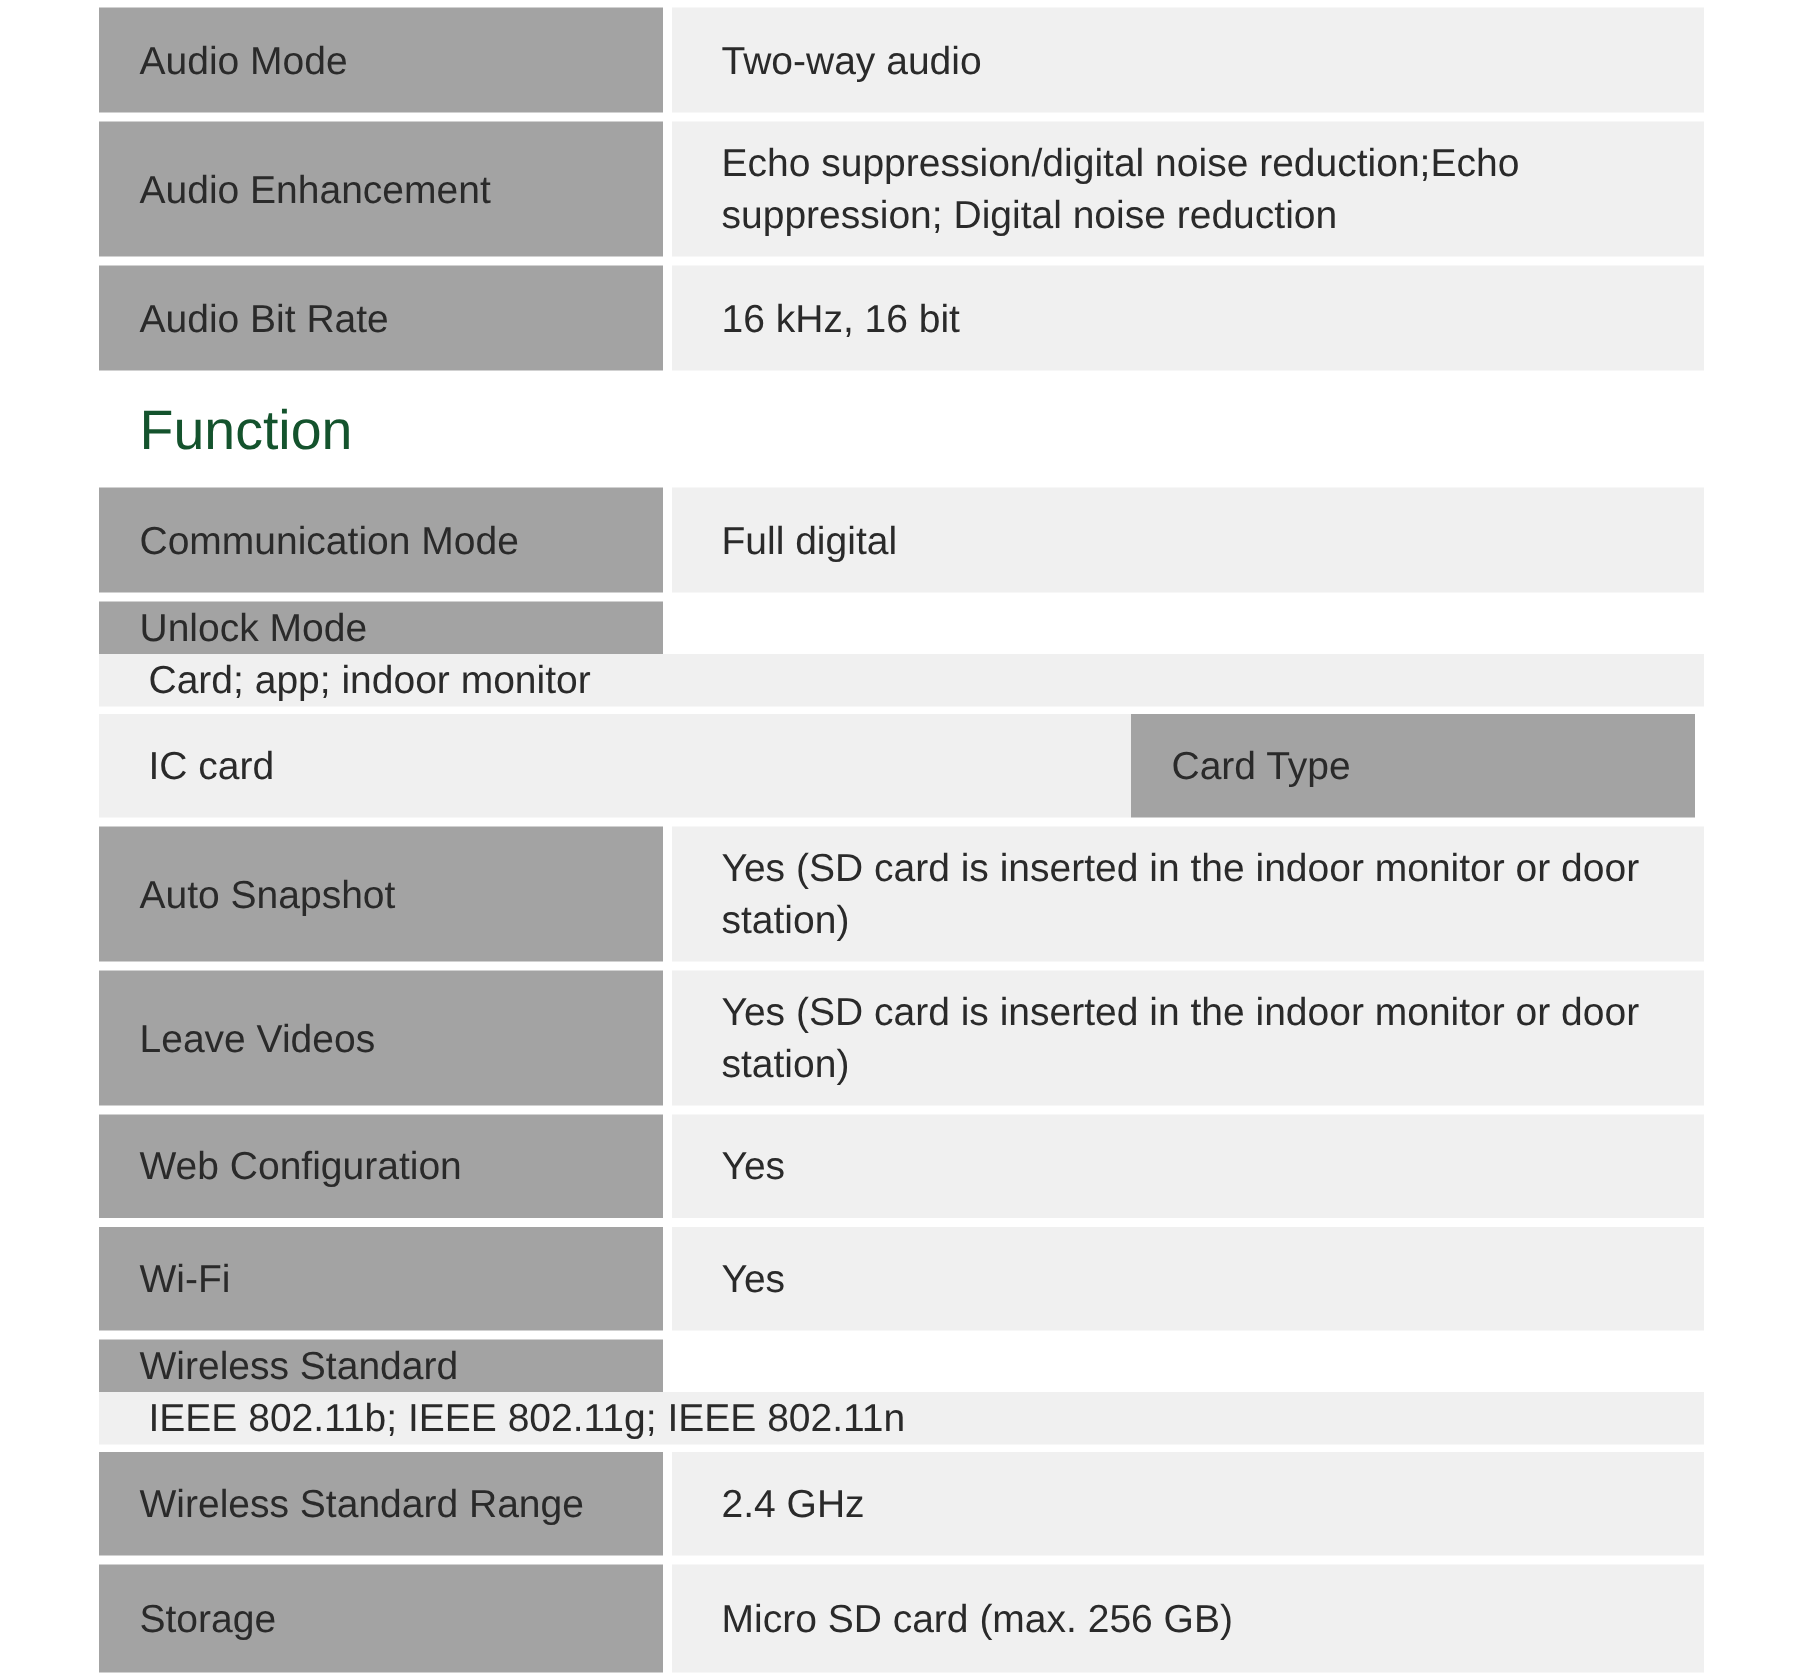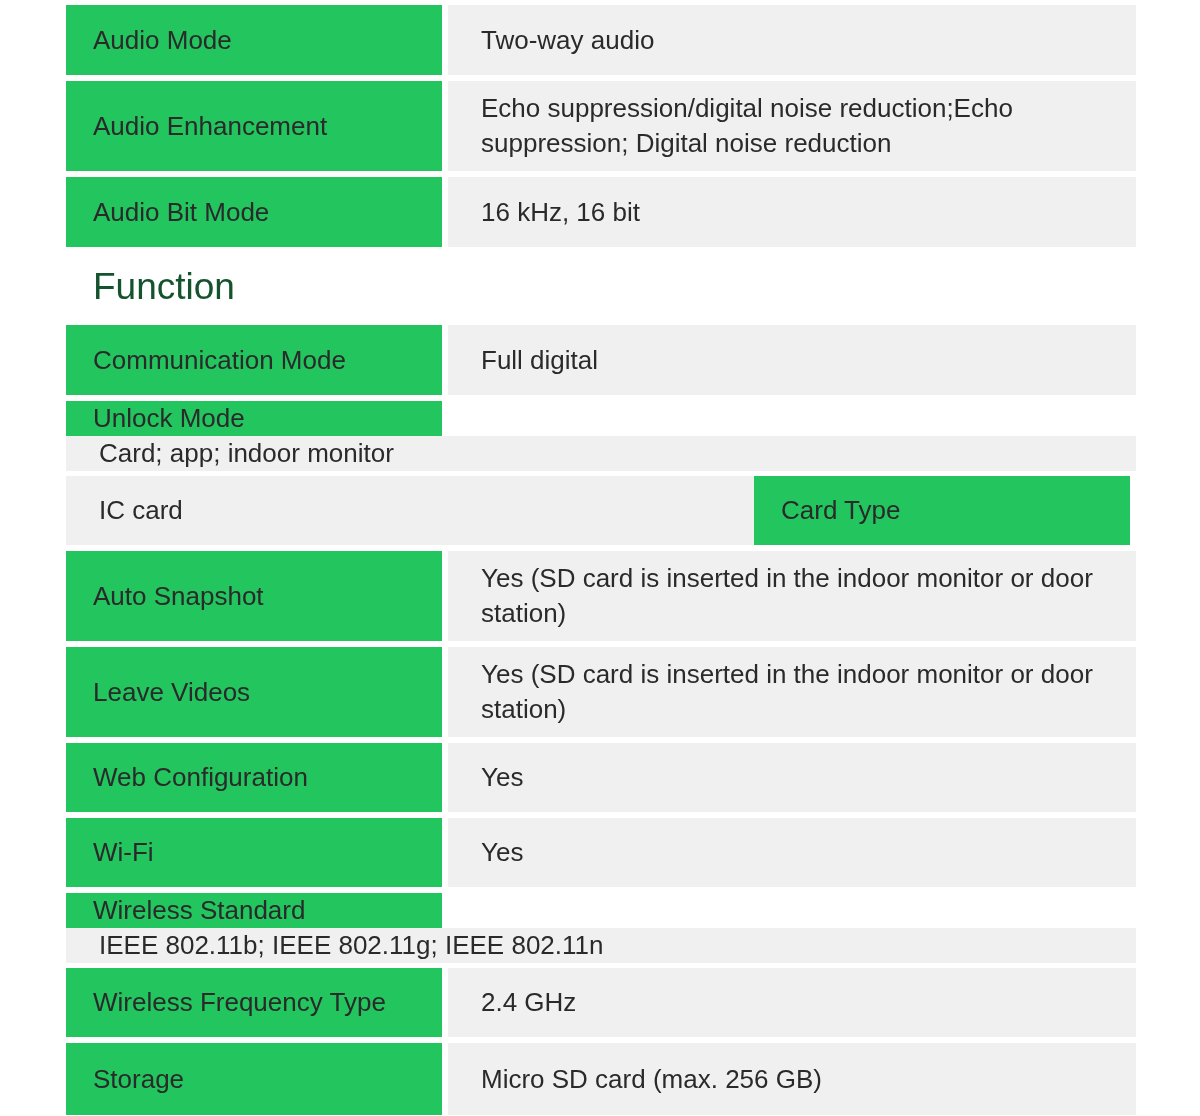--- a/index.html
+++ b/index.html
@@ -1,40 +1,40 @@
 <!DOCTYPE html>
 <html><head>
   <meta charset="utf-8">
   <style>
     html, body { margin: 0; padding: 0; background: #ffffff; }
     body { width: 1200px; height: 1116px; position: relative; overflow: hidden;
       font-family: "Liberation Sans", "DejaVu Sans", sans-serif; color: #2a2a2a; }
     .spec { position: absolute; left: 66px; width: 1070px; top: 5px; }
     .row { display: flex; margin-bottom: 6px; }
     .cell { display: flex; align-items: center; box-sizing: border-box; font-size: 26px; line-height: 35px; }
-    .label { width: 376px; background: #22c55e; padding-left: 27px; margin-right: 6px; }
+    .label { width: 376px; background: #a3a3a3; padding-left: 27px; margin-right: 6px; }
     .value { flex: 1; background: #f0f0f0; padding-left: 33px; padding-right: 30px; }
     .section { height: 72px; display: flex; align-items: center; padding-left: 27px;
       font-size: 37px; color: #14532d; margin-top: -2px; margin-bottom: 2px; }
   </style>
 </head>
 <body>
 
 <div class="spec">
   <div id="spec-root">
       <div class="row" style="height: 70px;">
         <div class="cell label">Audio Mode</div>
         <div class="cell value">Two-way audio</div>
       </div>
       <div class="row" style="height: 90px;">
         <div class="cell label">Audio Enhancement</div>
         <div class="cell value">Echo suppression/digital noise reduction;Echo suppression; Digital noise reduction</div>
       </div>
       <div class="row" style="height: 70px;">
-        <div class="cell label">Audio Bit Mode</div>
+        <div class="cell label">Audio Bit Rate</div>
         <div class="cell value">16 kHz, 16 bit</div>
       </div>
       <div class="section">Function</div>
       <div class="row" style="height: 70px;">
         <div class="cell label">Communication Mode</div>
         <div class="cell value">Full digital</div>
       </div>
       <div class="row" style="height: 69px; flex-direction: column;">
         <div class="cell label">Unlock Mode</div>
         <div class="cell value">Card; app; indoor monitor</div>
@@ -57,21 +57,21 @@
       </div>
       <div class="row" style="height: 69px;">
         <div class="cell label">Wi-Fi</div>
         <div class="cell value">Yes</div>
       </div>
       <div class="row" style="height: 69px; flex-direction: column;">
         <div class="cell label">Wireless Standard</div>
         <div class="cell value">IEEE 802.11b; IEEE 802.11g; IEEE 802.11n</div>
       </div>
       <div class="row" style="height: 69px;">
-        <div class="cell label">Wireless Frequency Type</div>
+        <div class="cell label">Wireless Standard Range</div>
         <div class="cell value">2.4 GHz</div>
       </div>
       <div class="row" style="height: 72px;">
         <div class="cell label">Storage</div>
         <div class="cell value">Micro SD card (max. 256 GB)</div>
       </div>
     </div>
 </div>
 
 </body></html>

